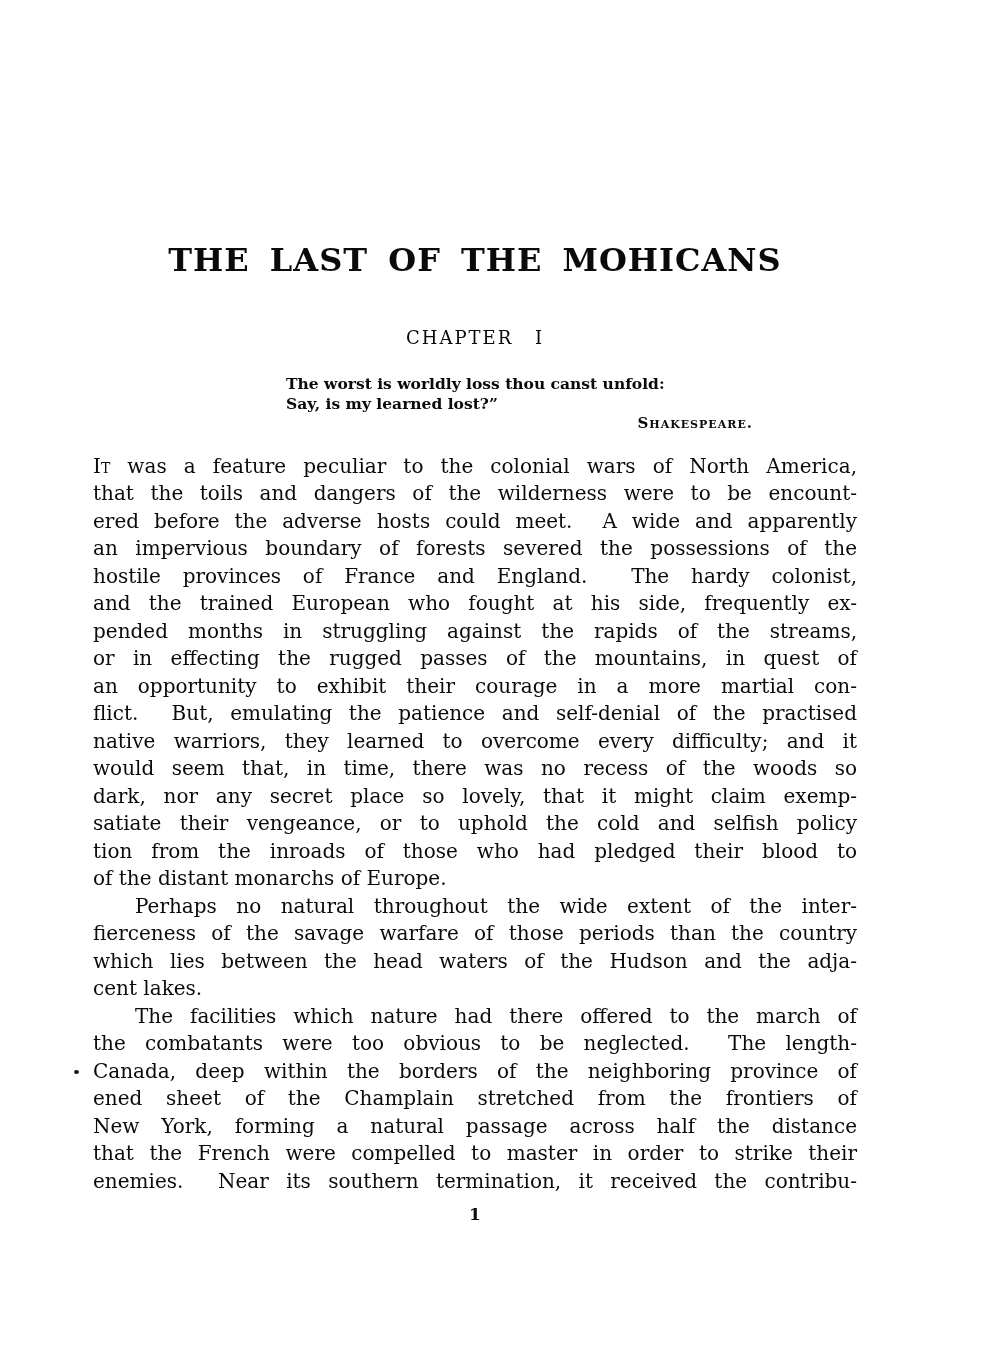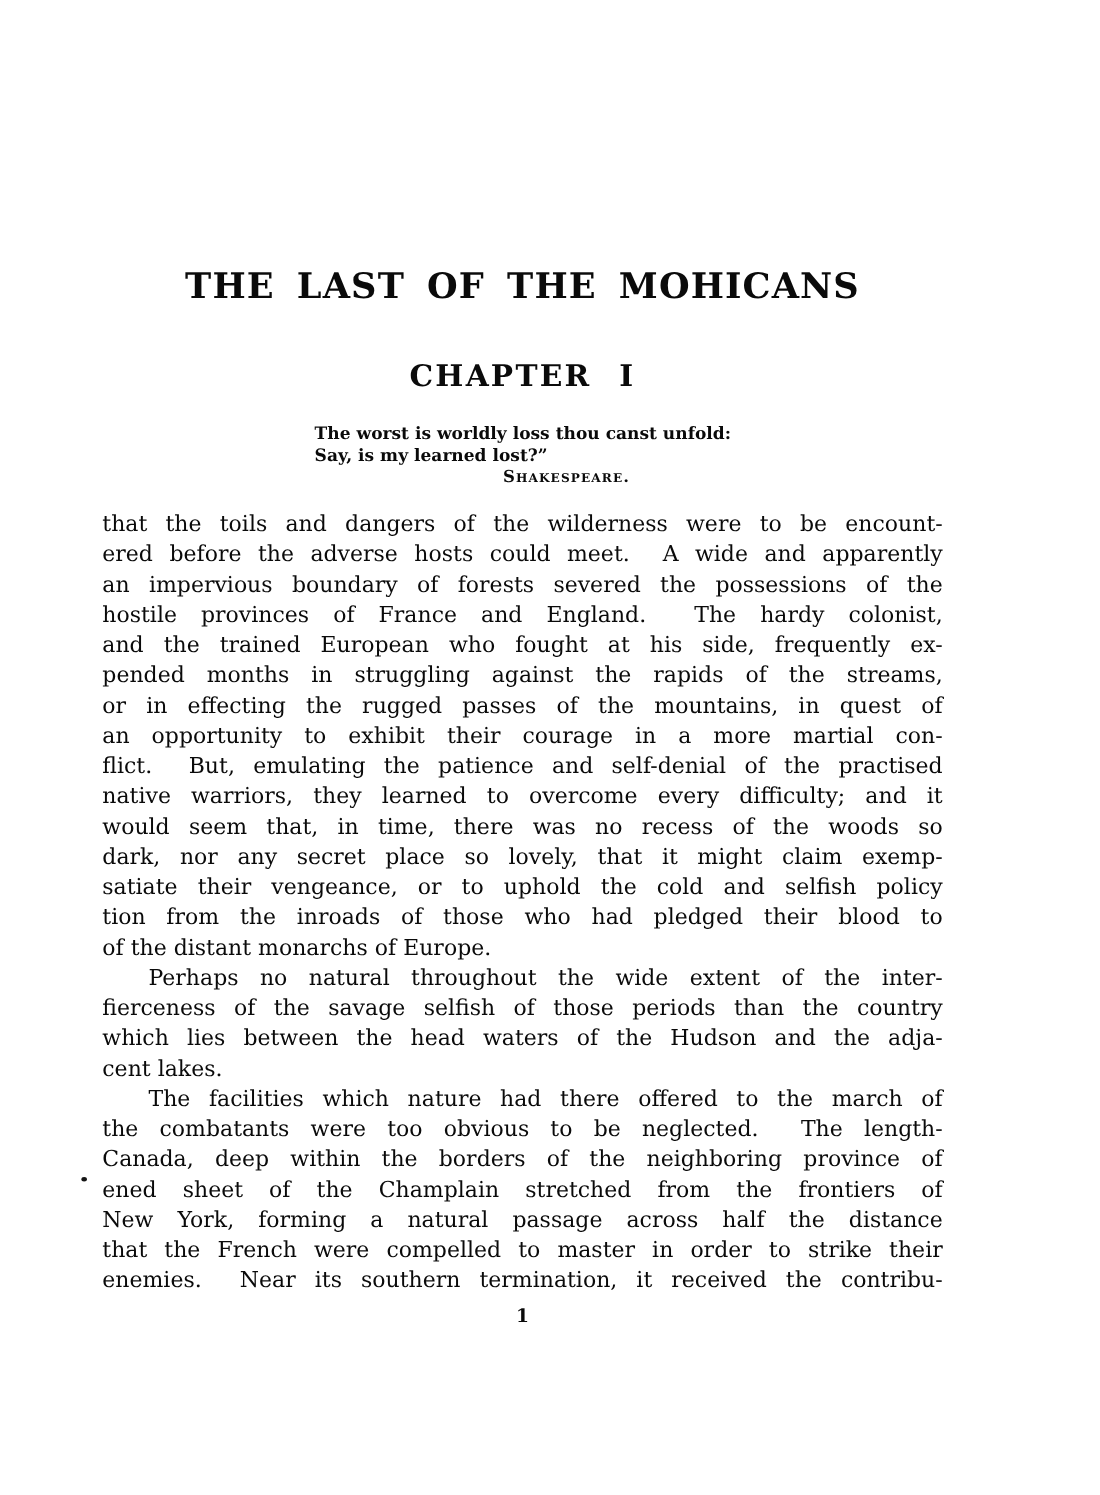--- a/index.html
+++ b/index.html
@@ -26,38 +26,38 @@
     margin: 243px 0 0 0;
     font-size: 32px;
     font-weight: bold;
     text-align: center;
     letter-spacing: 1px;
     word-spacing: 8px;
     line-height: 1.1;
   }
   .chapter {
     margin: 50px 0 0 0;
-    font-size: 27px;
-    font-weight: bold;
+    font-size: 18px;
+    font-weight: normal;
     text-align: center;
     letter-spacing: 2px;
     word-spacing: 14px;
     line-height: 1.1;
   }
   .epigraph {
     margin: 26px 0 0 184px;
     width: 476px;
     font-size: 15.5px;
     font-weight: bold;
     line-height: 20px;
   }
   .ep-line.ep-indent { padding-left: 9px; }
   .ep-attrib {
     margin-top: -1px;
-    text-align: center;
+    text-align: right;
     font-variant: small-caps;
     letter-spacing: 1px;
     font-size: 15px;
   }
   .body-text {
     margin-top: 20px;
     font-size: 20px;
     line-height: 27.5px;
   }
   .line {
@@ -95,39 +95,40 @@
     <h2 class="chapter">CHAPTER I</h2>
 
     <div class="epigraph">
       <div class="ep-line ep-indent">The worst is worldly loss thou canst unfold:</div>
       <div class="ep-line ep-indent">Say, is my learned lost?”</div>
       <div class="ep-attrib">Shakespeare.</div>
     </div>
 
     <div class="body-text">
         <div class="paragraph">
+          <div class="line first"><span class="lead-caps">It</span> was a feature peculiar to the colonial wars of North America,</div>
           <div class="line">that the toils and dangers of the wilderness were to be encount-</div>
           <div class="line">ered before the adverse hosts could meet.  A wide and apparently</div>
           <div class="line">an impervious boundary of forests severed the possessions of the</div>
           <div class="line">hostile provinces of France and England.  The hardy colonist,</div>
           <div class="line">and the trained European who fought at his side, frequently ex-</div>
           <div class="line">pended months in struggling against the rapids of the streams,</div>
           <div class="line">or in effecting the rugged passes of the mountains, in quest of</div>
           <div class="line">an opportunity to exhibit their courage in a more martial con-</div>
           <div class="line">flict.  But, emulating the patience and self-denial of the practised</div>
           <div class="line">native warriors, they learned to overcome every difficulty; and it</div>
           <div class="line">would seem that, in time, there was no recess of the woods so</div>
           <div class="line">dark, nor any secret place so lovely, that it might claim exemp-</div>
           <div class="line">satiate their vengeance, or to uphold the cold and selfish policy</div>
           <div class="line">tion from the inroads of those who had pledged their blood to</div>
           <div class="line last">of the distant monarchs of Europe.</div>
         </div>
         <div class="paragraph indent">
           <div class="line first">Perhaps no natural throughout the wide extent of the inter-</div>
-          <div class="line">fierceness of the savage selfish of those periods than the country</div>
+          <div class="line">fierceness of the savage warfare of those periods than the country</div>
           <div class="line">which lies between the head waters of the Hudson and the adja-</div>
           <div class="line last">cent lakes.</div>
         </div>
         <div class="paragraph indent">
           <div class="line first">The facilities which nature had there offered to the march of</div>
           <div class="line">the combatants were too obvious to be neglected.  The length-</div>
           <div class="line">Canada, deep within the borders of the neighboring province of</div>
           <div class="line">ened sheet of the Champlain stretched from the frontiers of</div>
           <div class="line">New York, forming a natural passage across half the distance</div>
           <div class="line">that the French were compelled to master in order to strike their</div>

